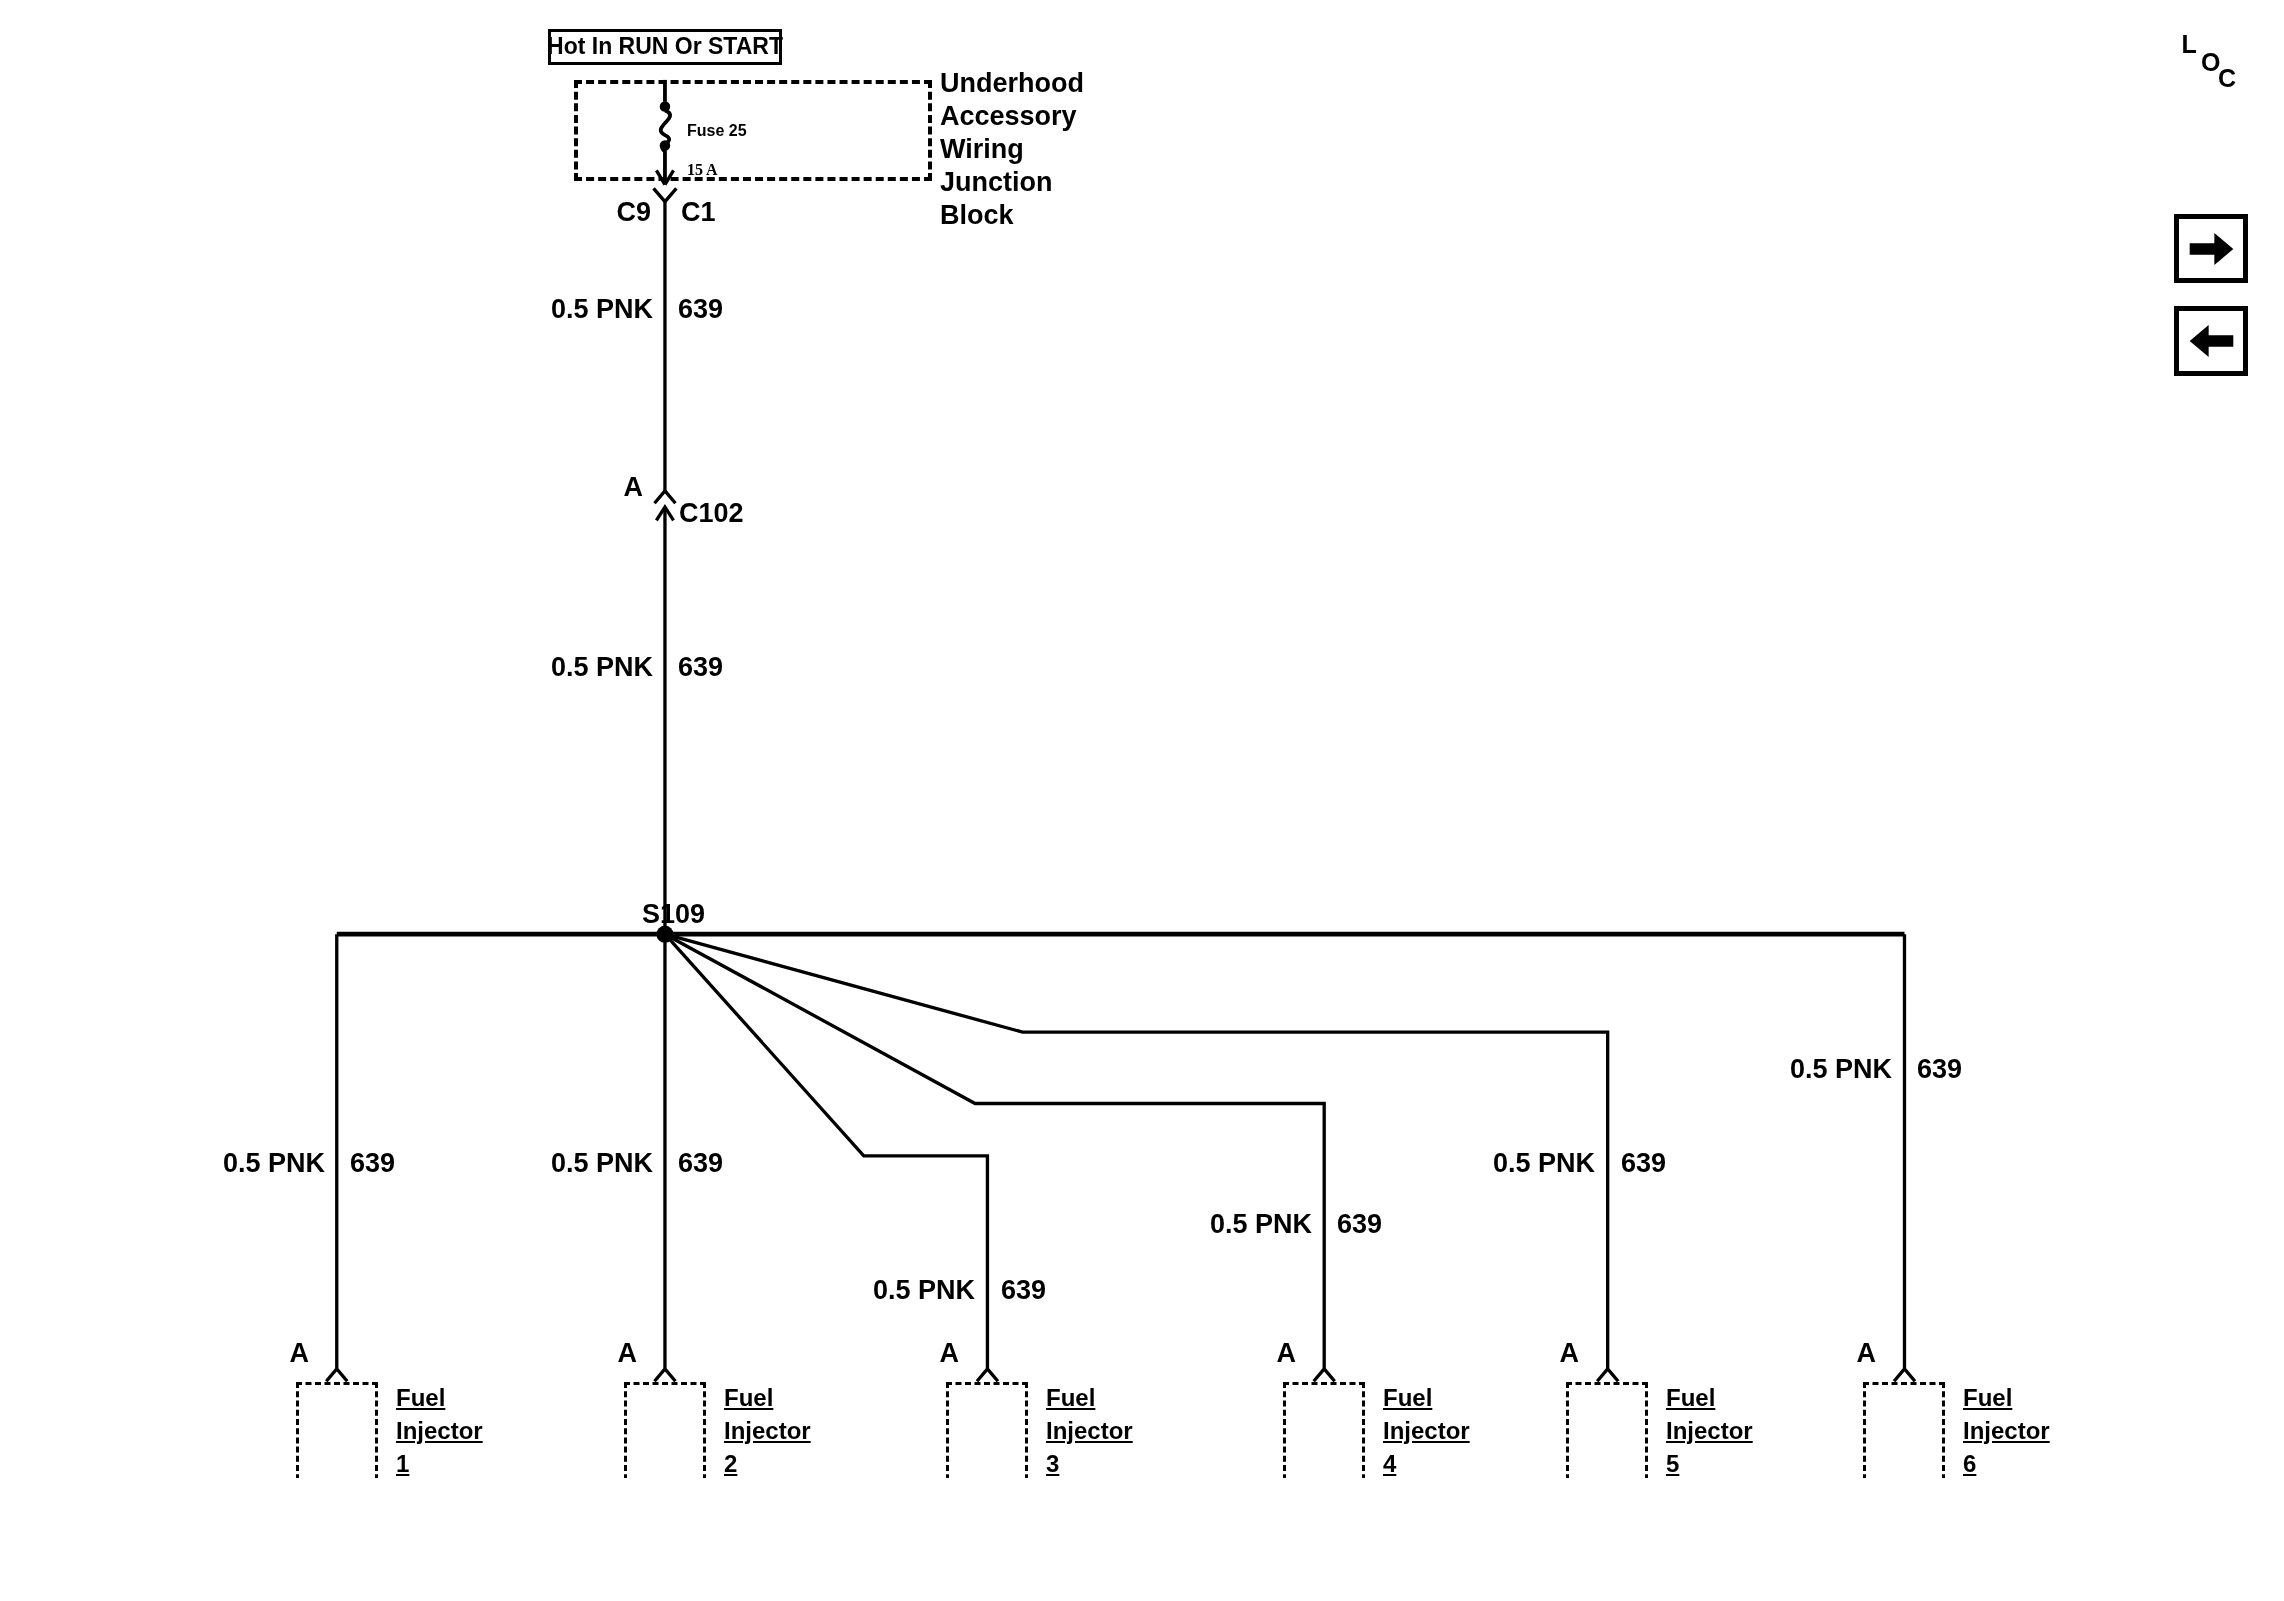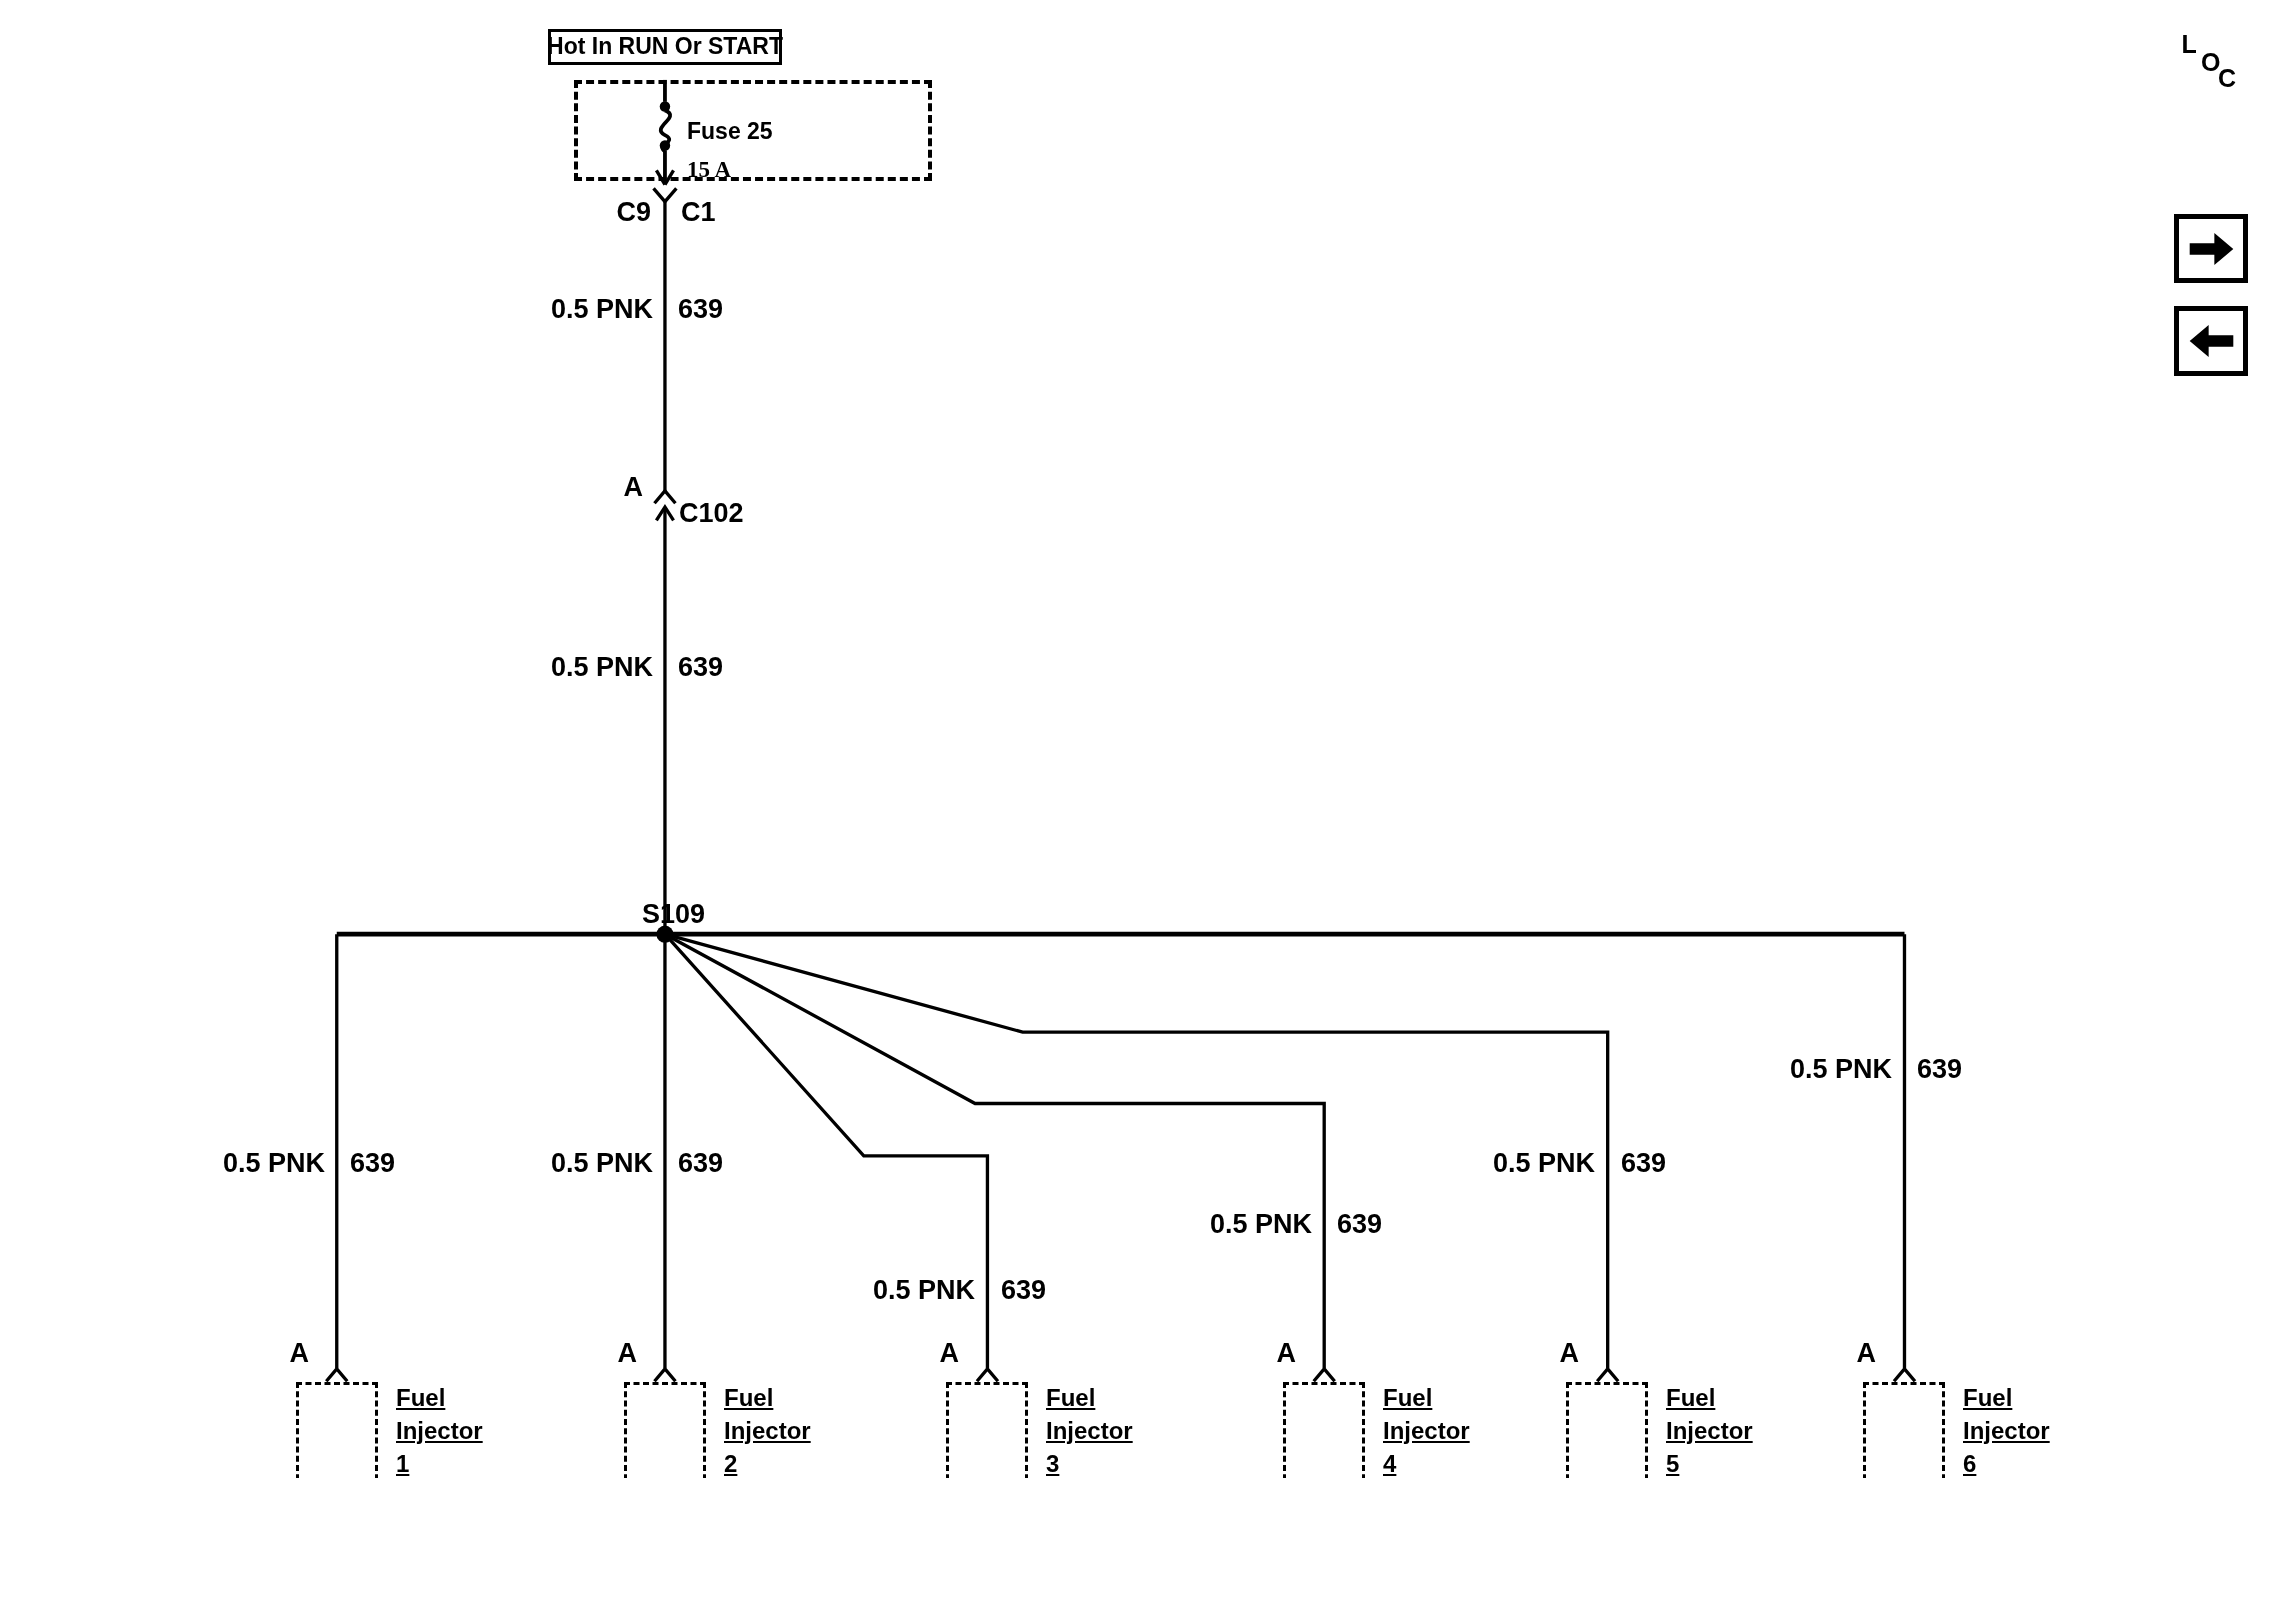--- a/index.html
+++ b/index.html
@@ -13,21 +13,21 @@
   }
   .lbl{
     position:absolute;
     font-weight:bold;
     font-size:27px;
     line-height:32px;
     white-space:nowrap;
     color:#000;
   }
   .lbl.right{text-align:right;}
-  .small{font-size:23px;line-height:28.5px;}
+  .small{font-size:16px;line-height:28.5px;}
   .wiresvg{position:absolute;left:0;top:0;}
   .dashedbox{
     position:absolute;
     border:3.8px dashed #000;
     box-sizing:border-box;
     background:transparent;
   }
   #junction-box{
     left:574px;top:80px;width:358px;height:101px;
     border-width:4.8px;
@@ -109,20 +109,27 @@
       <path d="M1991 1452 L2002 1439 L2013 1452" stroke-width="3.5"></path>
     </g>
   </svg>
 
   <div id="power-box">
     <span>Hot In RUN Or START</span>
   </div>
 
   <div id="junction-box" class="dashedbox"></div>
 
+  <div class="jb-name">
+    <span>Underhood</span>
+    <span>Accessory</span>
+    <span>Wiring</span>
+    <span>Junction</span>
+    <span>Block</span>
+  </div>
 
   <span class="lbl small" style="left:687px;top:117px;">Fuse 25</span>
   <span class="lbl small" style="left:687px;top:156px;font-family:Liberation Serif, serif;">15 A</span>
 
   <span class="lbl right" style="right:1634px;top:196px;">C9</span>
   <span class="lbl" style="left:681px;top:196px;">C1</span>
 
   <span class="lbl right" style="right:1632px;top:293px;">0.5 PNK</span>
   <span class="lbl" style="left:678px;top:293px;">639</span>
 

